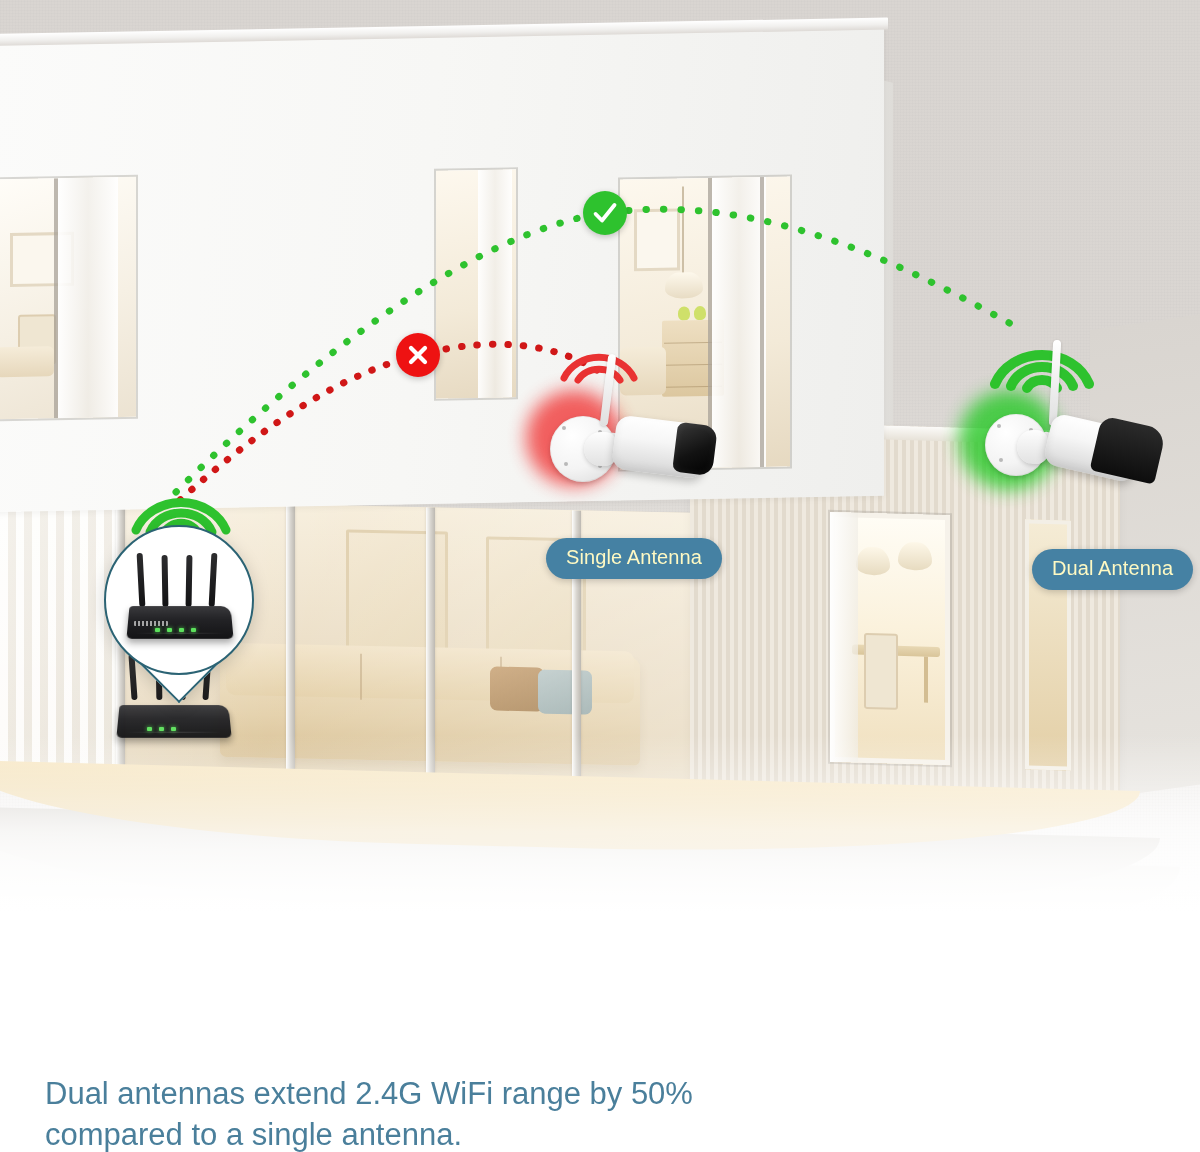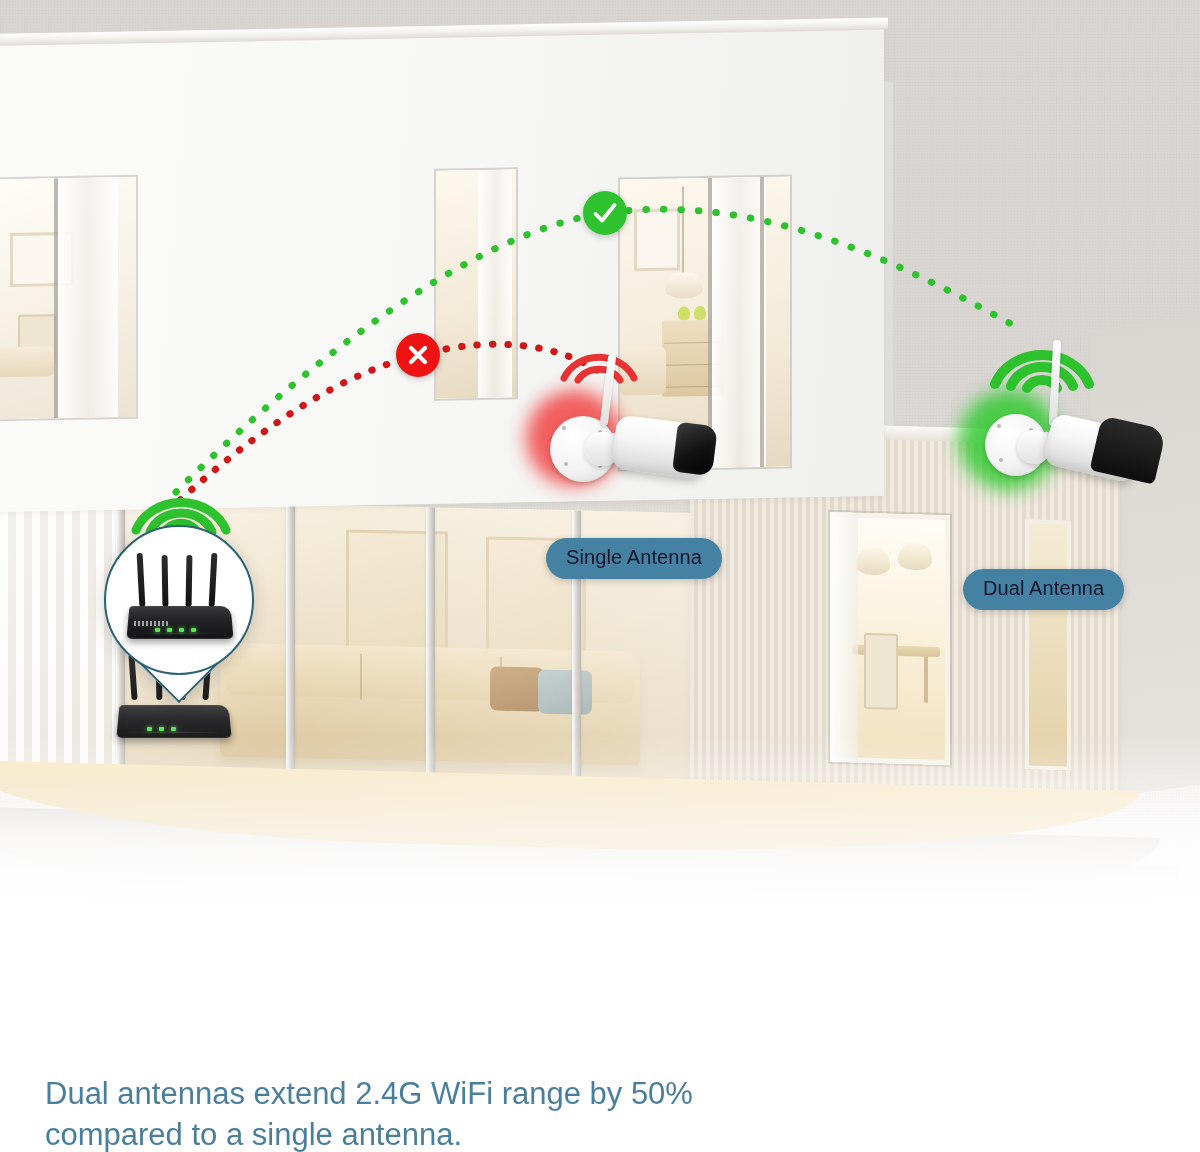--- a/index.html
+++ b/index.html
@@ -191,31 +191,31 @@
     z-index:62;
     box-shadow:0 2px 6px rgba(0,0,0,.22);
   }
   #marker-check{left:583px;top:191px;width:44px;height:44px;background:#2ec22e;}
   #marker-x{left:396px;top:333px;width:44px;height:44px;background:#ee1212;}
   .marker svg{width:30px;height:30px;display:block;}
 
   
   .badge{
     position:absolute;z-index:70;
-    color:#0f172a;
+    color:#fef9c3;
     background:#4581a3;
     border-radius:999px;
     font-size:20px;
     letter-spacing:.1px;
     padding:8px 20px 10px 20px;
     white-space:nowrap;
     box-shadow:0 2px 7px rgba(0,0,0,.20);
   }
   #badge-single{left:546px;top:538px;}
-  #badge-dual{left:963px;top:549px;margin-top:20px;}
+  #badge-dual{left:1032px;top:549px;}
 
   
   #pin{
     position:absolute;left:104px;top:525px;width:150px;height:185px;z-index:66;
     filter:drop-shadow(0 4px 8px rgba(0,0,0,.16));
   }
   #pin .pin-shape{
     position:absolute;left:0;top:0;width:150px;height:150px;
     background:#ffffff;
     border:2.5px solid #2b6374;

